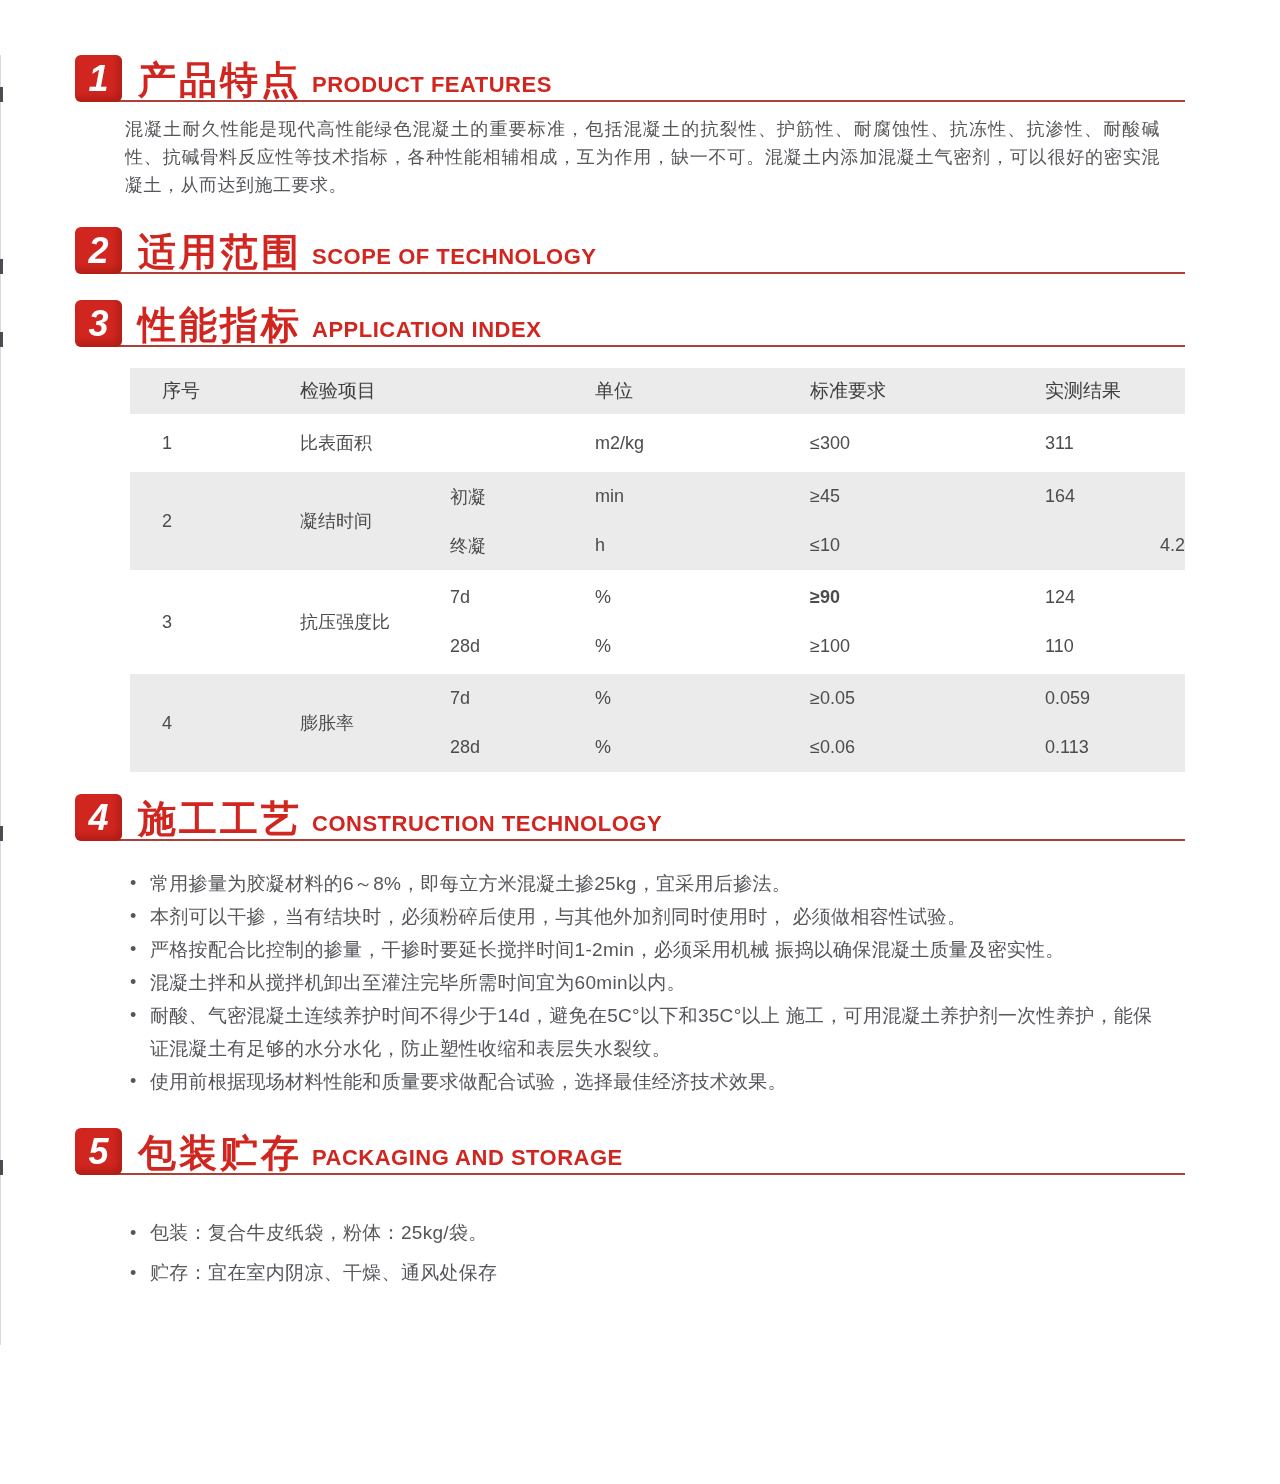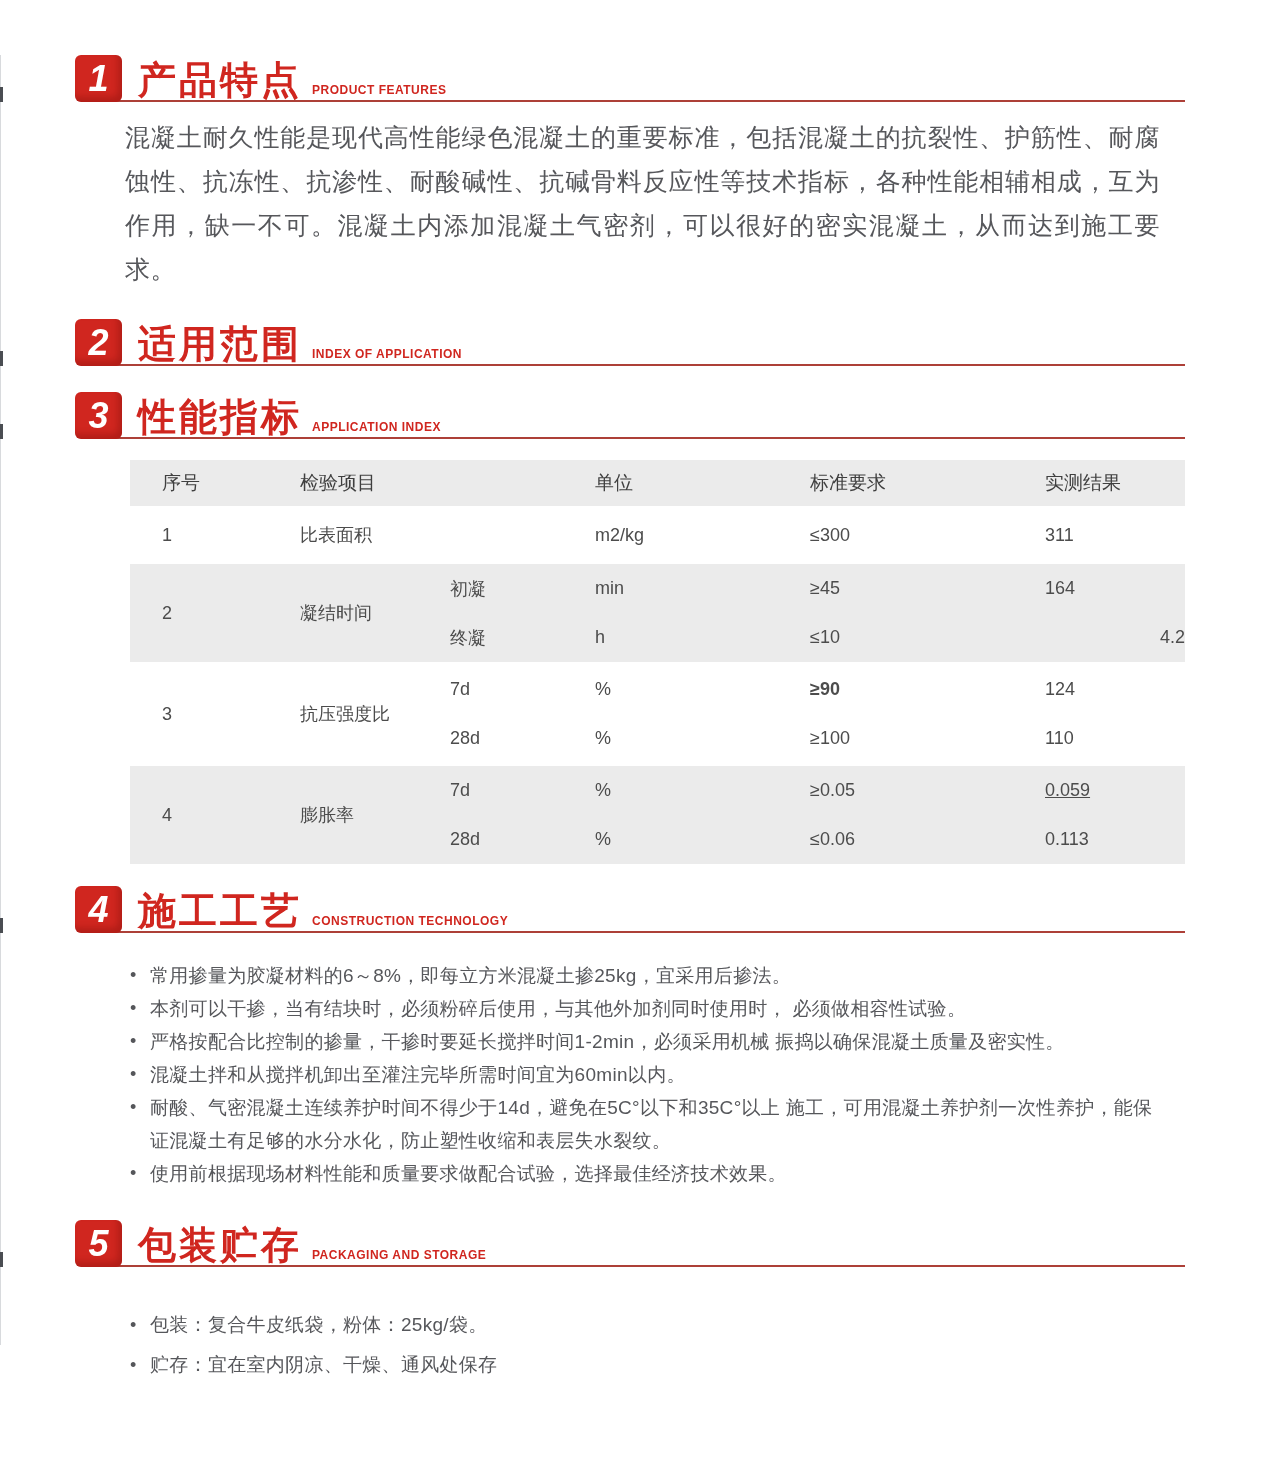--- a/index.html
+++ b/index.html
@@ -16,26 +16,26 @@
     position:relative;z-index:2;width:47px;height:47px;border-radius:6px;
     background:#d0261f;color:#fff;display:flex;align-items:center;justify-content:center;
     font-style:italic;font-weight:700;font-size:36px;
     box-shadow:inset -4px -5px 6px rgba(110,10,6,.30);
   }
   .zh-title{
     position:relative;z-index:2;color:#d0261f;font-weight:700;font-size:38px;
     line-height:1;margin-left:16px;letter-spacing:3px;padding-bottom:3px;
   }
   .en-title{
-    position:relative;z-index:2;color:#d0261f;font-weight:700;font-size:12px;
+    position:relative;z-index:2;color:#d0261f;font-weight:700;font-size:22px;
     line-height:1;margin-left:10px;padding-bottom:6px;letter-spacing:.5px;
   }
   .edge-tick{position:absolute;left:-75px;bottom:0;width:3px;height:15px;background:#4a4d52;}
   .body-text{
-    margin:13px 0 0 50px;width:1035px;font-size:25px;line-height:44px;
+    margin:13px 0 0 50px;width:1035px;font-size:18px;line-height:28px;
     color:#56575b;text-align:justify;letter-spacing:.5px;
   }
   
   .perf-table{margin:21px 0 0 55px;width:1055px;}
   .t-row{
     display:grid;grid-template-columns:140px 180px 145px 215px 235px 1fr;
     align-items:center;margin-bottom:3px;font-size:18px;color:#4c4c4c;
   }
   .t-head{background:#ebebeb;height:46px;font-size:19px;color:#3f3f3f;}
   .t-single{height:52px;}
@@ -78,21 +78,21 @@
     </div>
     <p class="body-text">混凝土耐久性能是现代高性能绿色混凝土的重要标准，包括混凝土的抗裂性、护筋性、耐腐蚀性、抗冻性、抗渗性、耐酸碱性、抗碱骨料反应性等技术指标，各种性能相辅相成，互为作用，缺一不可。混凝土内添加混凝土气密剂，可以很好的密实混凝土，从而达到施工要求。</p>
   </section>
 
   <section class="mt-application">
     <div class="sec-head">
       <div class="head-rule"></div>
       <div class="edge-tick"></div>
       <div class="badge">2</div>
       <div class="zh-title">适用范围</div>
-      <div class="en-title">INDEX OF APPLICATION</div>
+      <div class="en-title">SCOPE OF TECHNOLOGY</div>
     </div>
   </section>
 
   <section class="mt-performance">
     <div class="sec-head">
       <div class="head-rule"></div>
       <div class="edge-tick"></div>
       <div class="badge">3</div>
       <div class="zh-title">性能指标</div>
       <div class="en-title">APPLICATION INDEX</div>
@@ -137,21 +137,21 @@
           <div class="t-cell c4" style="grid-row: 2;">%</div>
           <div class="t-cell c5" style="grid-row: 2;">≥100</div>
           <div class="t-cell c6" style="grid-row: 2;">110</div>
         </div>
         <div class="t-row t-double t-shade">
           <div class="t-cell c1" style="grid-row: 1 / 3;">4</div>
           <div class="t-cell c2" style="grid-row: 1 / 3;">膨胀率</div>
           <div class="t-cell c3" style="grid-row: 1;">7d</div>
           <div class="t-cell c4" style="grid-row: 1;">%</div>
           <div class="t-cell c5" style="grid-row: 1;">≥0.05</div>
-          <div class="t-cell c6" style="grid-row: 1; text-decoration: underline;">0.059</div>
+          <div class="t-cell c6" style="grid-row: 1;">0.059</div>
           <div class="t-cell c3" style="grid-row: 2;">28d</div>
           <div class="t-cell c4" style="grid-row: 2;">%</div>
           <div class="t-cell c5" style="grid-row: 2;">≤0.06</div>
           <div class="t-cell c6" style="grid-row: 2;">0.113</div>
         </div>
       </div>
   </section>
 
   <section class="mt-construction">
     <div class="sec-head">

